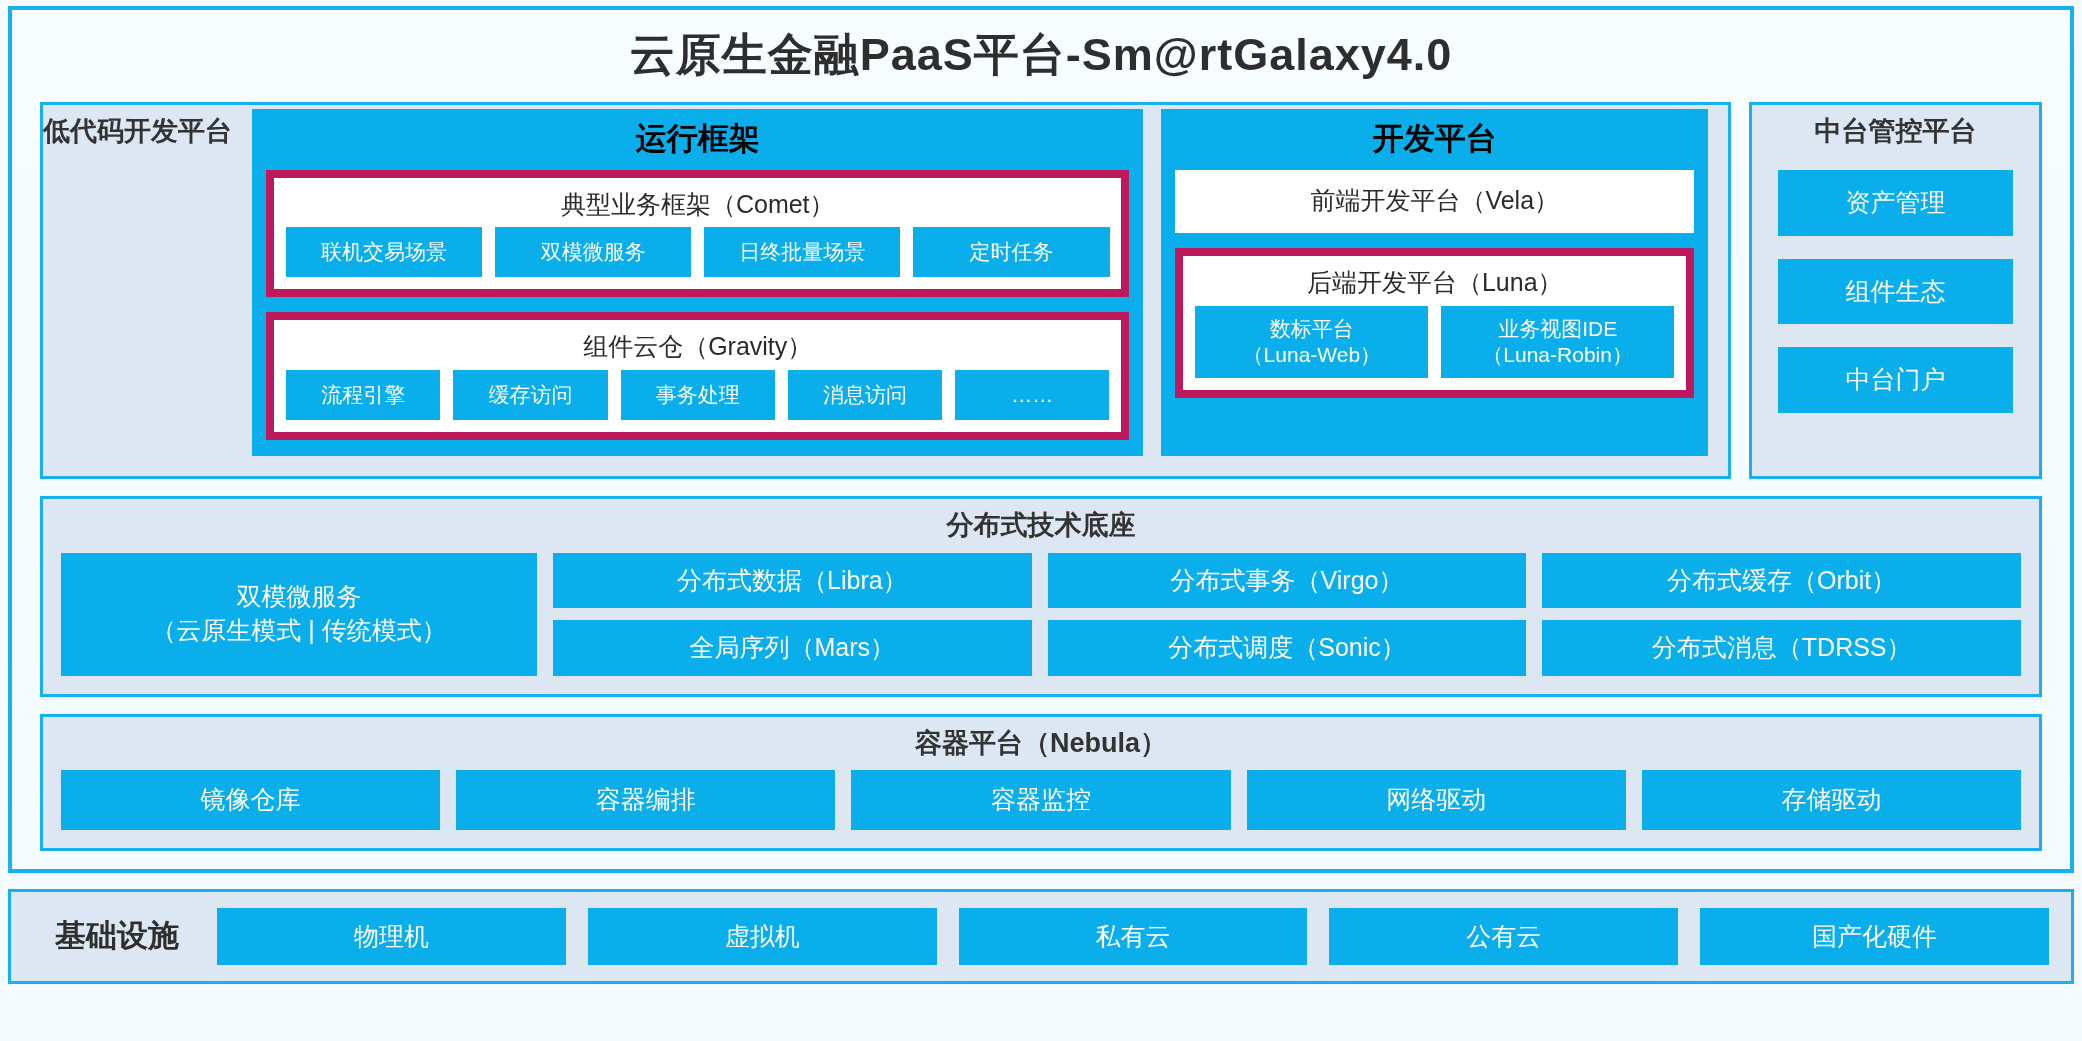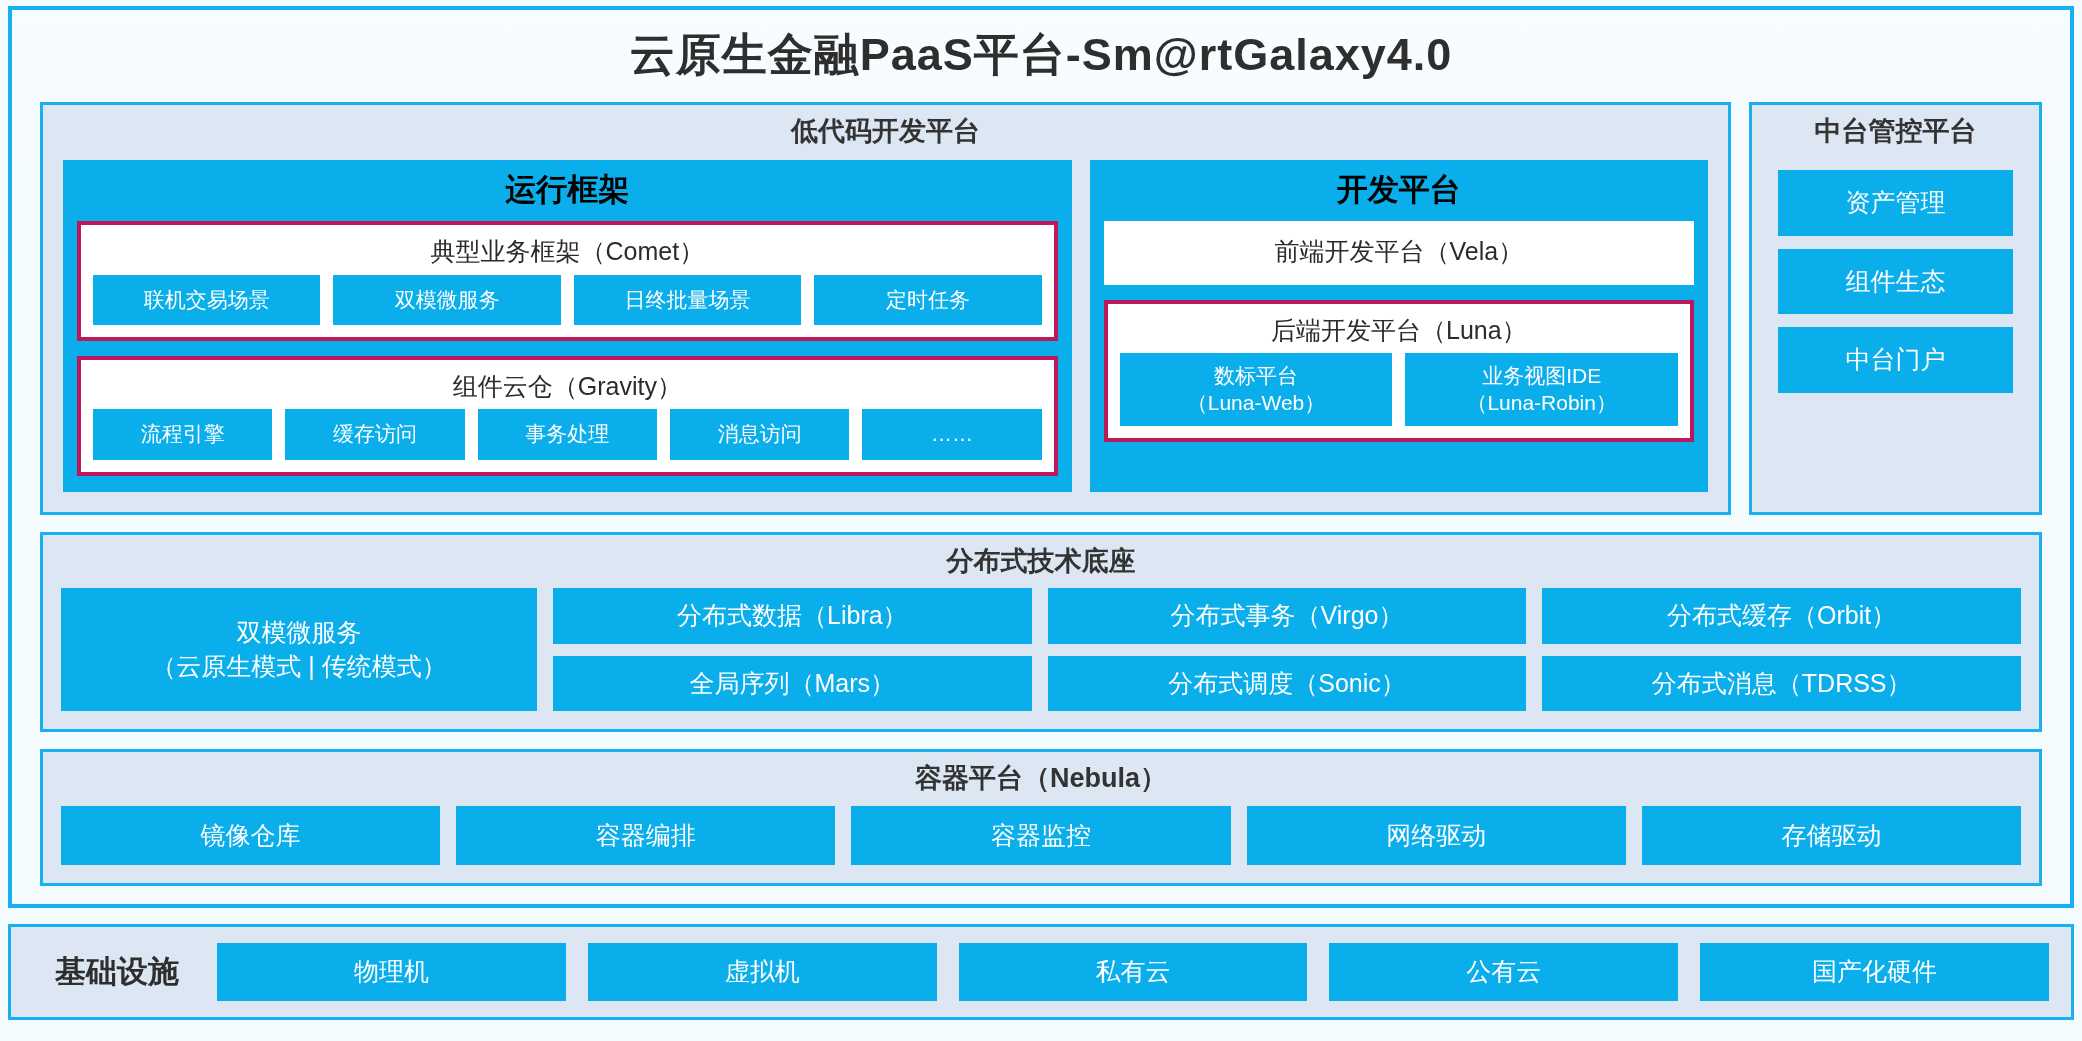--- a/index.html
+++ b/index.html
@@ -62,21 +62,21 @@
     padding: 12px 0 10px 0;
     line-height: 1.1;
   }
 
   
   .top-row {
     display: flex;
     gap: 18px;
     align-items: stretch;
   }
-  .lowcode-panel { flex: 1 1 auto; display: flex; flex-direction: column; }
+  .lowcode-panel { flex: 1 1 auto; display: flex; flex-direction: row; }
   .mgmt-panel {
     flex: 0 0 293px;
     display: flex;
     flex-direction: column;
   }
 
   .lowcode-body {
     display: flex;
     gap: 18px;
     padding: 4px 20px 20px 20px;
@@ -98,21 +98,21 @@
     font-weight: 700;
     padding: 13px 0 14px 0;
     line-height: 1.1;
   }
   .runtime-card { flex: 1 1 62%; }
   .devplat-card { flex: 1 1 38%; }
 
   
   .whitebox {
     background: #ffffff;
-    border: 4px solid #be185d;
+    border: 8px solid #be185d;
     box-sizing: border-box;
     padding: 6px 12px 12px 12px;
   }
   .whitebox.noborder { border: none; padding: 10px 12px; }
   .whitebox + .whitebox { margin-top: 15px; }
   .whitebox-title {
     text-align: center;
     font-size: 25px;
     color: #2b2b2b;
     padding: 7px 0 9px 0;
@@ -130,21 +130,21 @@
     line-height: 1.15;
     box-sizing: border-box;
     white-space: nowrap;
   }
   .chip.two-line { line-height: 1.25; white-space: normal; padding: 10px 4px; }
 
   
   .mgmt-items {
     display: flex;
     flex-direction: column;
-    gap: 13px;
+    gap: 23px;
     padding: 14px 26px 28px 26px;
   }
   .mgmt-item {
     background: #0aaeea;
     color: #ffffff;
     font-size: 25px;
     text-align: center;
     padding: 19px 0;
     line-height: 1.1;
   }

